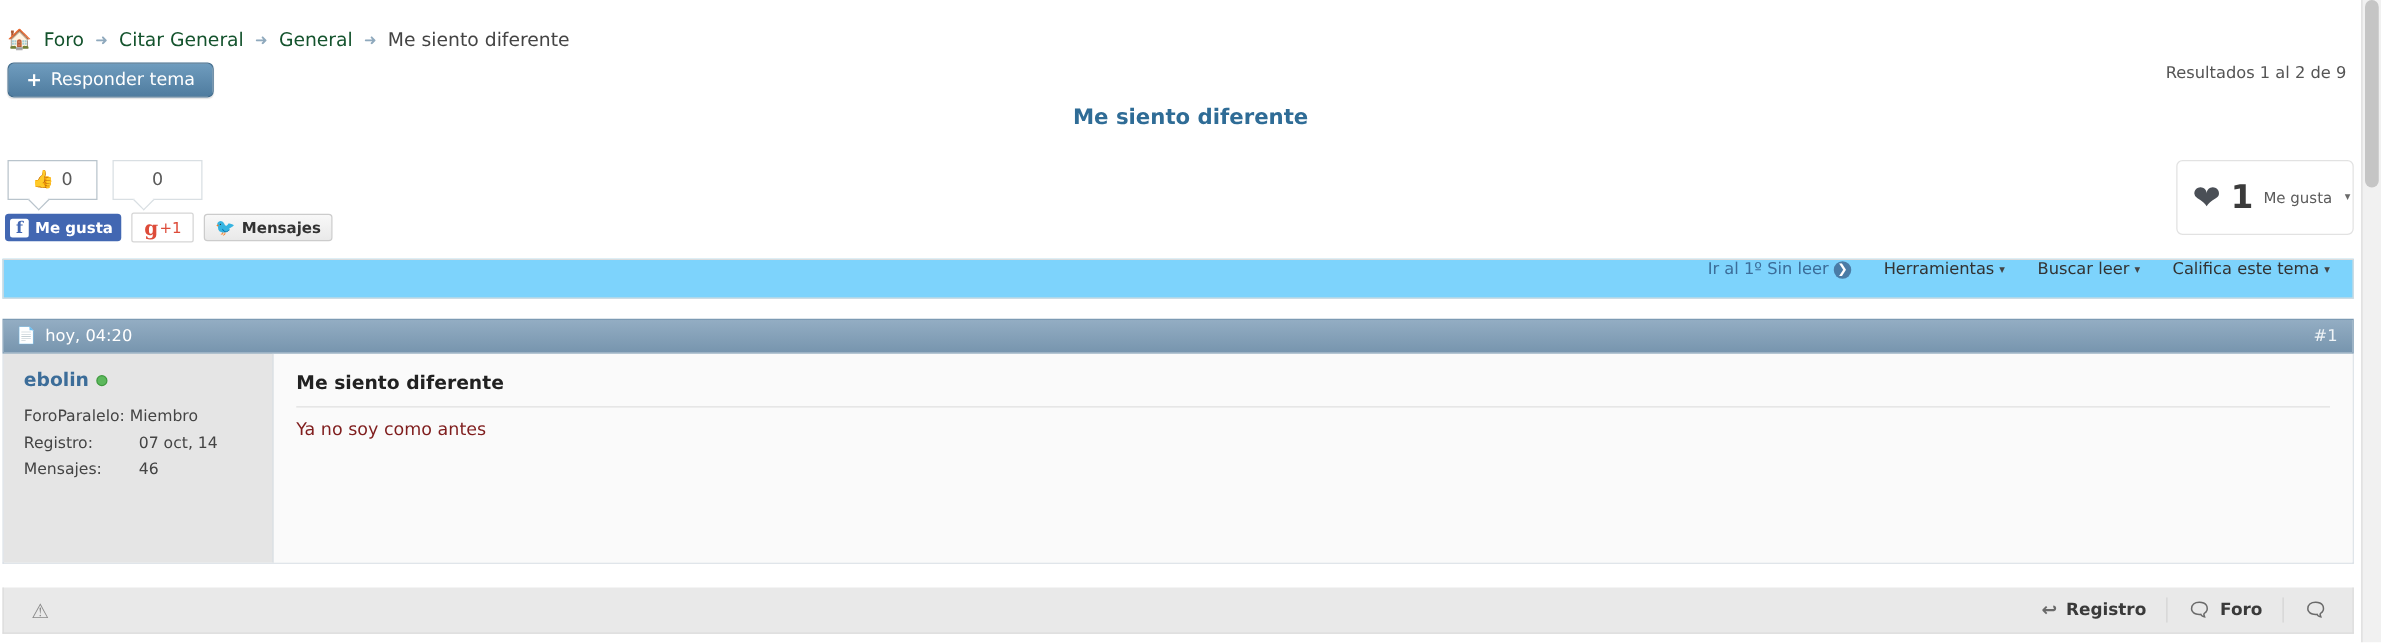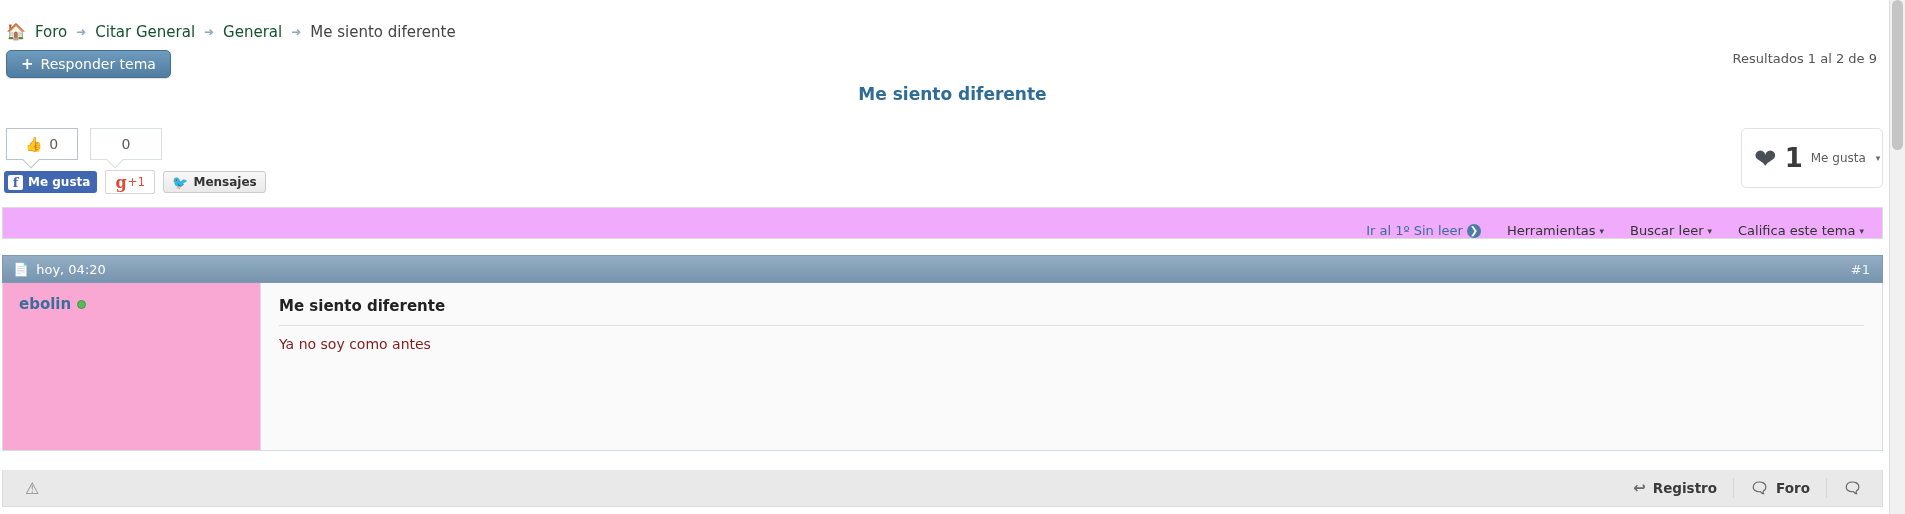--- a/index.html
+++ b/index.html
@@ -108,22 +108,22 @@
     cursor:pointer;
   }
   .heart { color:#4a4f56; font-size:27px; line-height:1; }
   .like-count { font-size:26px; font-weight:bold; color:#3b3b3b; }
   .like-label { font-size:12px; color:#5c5c5c; }
   .caret-sm { color:#6a6a6a; font-size:9px; margin-left:2px; }
 
   
   .toolbar {
     position: absolute; left: 2px; right: 22px; top: 207px; height: 32px;
-    background: #f0abfc; border: 1px solid #dcdcdc;
-    display: flex; align-items: flex-end; justify-content: flex-end;
+    background: #7dd3fc; border: 1px solid #dcdcdc;
+    display: flex; align-items: flex-start; justify-content: flex-end;
     gap: 26px; padding-right: 18px;
   }
   .tb-item { font-size:13px; color:#333; display:flex; align-items:center; gap:4px; cursor:pointer; }
   .tb-item.link { color:#3c6d99; }
   .tb-item .caret { font-size:9px; color:#444; }
   .unread-dot {
     width:14px; height:14px; border-radius:50%;
     background:#4a7ca6; color:#fff; font-size:10px;
     display:flex; align-items:center; justify-content:center; line-height:1;
   }
@@ -137,21 +137,21 @@
     display: flex; align-items: center; justify-content: space-between;
     padding: 0 12px 0 10px;
     color: #ffffff; font-size: 13px;
   }
   .post-date { display:flex; align-items:center; gap:7px; }
   .doc-icon { font-size:13px; }
   .post-num { font-size:13px; color:#f0f4f7; }
 
   .post-body { display: flex; border: 1px solid #d6dde3; border-top: none; height: 168px; }
   .user-panel {
-    width: 258px; background:#f9a8d4; border-right:1px solid #d6dde3;
+    width: 216px; background:#e5e5e5; border-right:1px solid #d6dde3;
     padding: 12px 0 0 16px;
   }
   .username { color:#3c6d99; font-weight:bold; font-size:15px; display:flex; align-items:center; gap:6px; }
   .online-dot {
     width:9px; height:9px; border-radius:50%;
     background:#5cb85c; border:1px solid #3f9a3f; display:inline-block;
   }
   .uinfo { margin-top: 12px; font-size: 12.5px; color:#444; }
   .uinfo-row { display:flex; margin-bottom: 6px; }
   .uinfo-key { width: 92px; color:#444; }
@@ -278,20 +278,34 @@
       </div>
       <div class="post-num">#1</div>
     </div>
 
     <div class="post-body">
       <div class="user-panel">
         <div class="username">
           <span>ebolin</span>
           <span class="online-dot"></span>
         </div>
+        <div class="uinfo">
+          <div class="uinfo-single">
+            <span>ForoParalelo:</span>
+            <span>Miembro</span>
+          </div>
+          <div class="uinfo-row">
+            <span class="uinfo-key">Registro:</span>
+            <span class="uinfo-val">07 oct, 14</span>
+          </div>
+          <div class="uinfo-row">
+            <span class="uinfo-key">Mensajes:</span>
+            <span class="uinfo-val">46</span>
+          </div>
+        </div>
       </div>
 
       <div class="post-content">
         <div class="post-title">Me siento diferente</div>
         <div class="post-rule"></div>
         <div class="post-text">Ya no soy como antes</div>
       </div>
     </div>
   </div>
 

